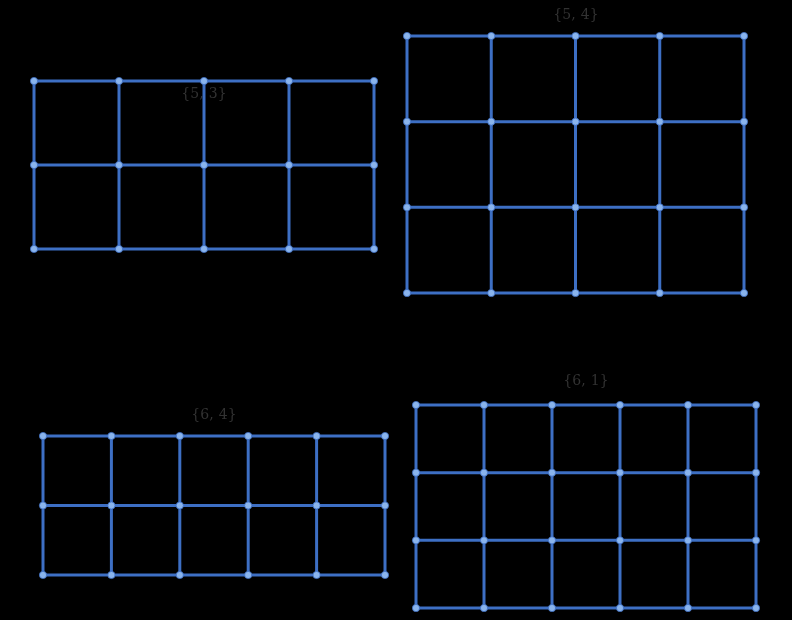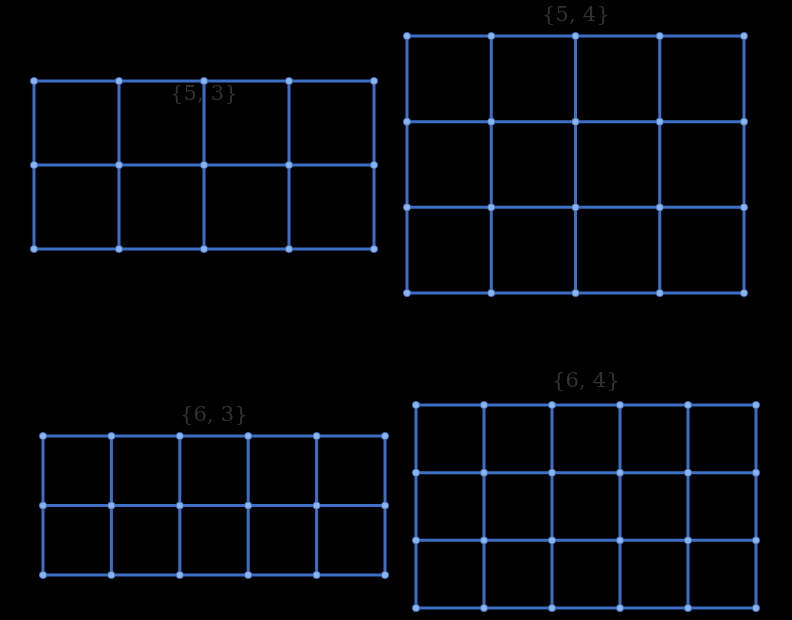--- a/index.html
+++ b/index.html
@@ -25,21 +25,21 @@
   }
   .panel {
     position: absolute;
   }
   .panel-title {
     position: absolute;
     transform: translateX(-50%);
     white-space: nowrap;
     color: #323232;
     font-family: "DejaVu Serif", "Liberation Serif", serif;
-    font-size: 21px;
+    font-size: 14px;
     line-height: 22px;
     letter-spacing: 0.2px;
     text-align: center;
     user-select: none;
   }
   .graph-svg {
     position: absolute;
     left: 0;
     top: 0;
     overflow: visible;
@@ -154,21 +154,21 @@
         <circle class="node" cx="744" cy="207.34" r="3.6"></circle>
         <circle class="node" cx="407" cy="293.01" r="3.6"></circle>
         <circle class="node" cx="491.25" cy="293.01" r="3.6"></circle>
         <circle class="node" cx="575.5" cy="293.01" r="3.6"></circle>
         <circle class="node" cx="659.75" cy="293.01" r="3.6"></circle>
         <circle class="node" cx="744" cy="293.01" r="3.6"></circle>
       </svg>
   </div>
 
   <div class="panel">
-    <div class="panel-title" style="left:214px; top:403px;">{6, 3}</div>
+    <div class="panel-title" style="left:214px; top:403px;">{6, 4}</div>
     <svg class="graph-svg" width="792" height="620">
         <line class="edge" x1="43" y1="436" x2="111.4" y2="436"></line>
         <line class="edge" x1="111.4" y1="436" x2="179.8" y2="436"></line>
         <line class="edge" x1="179.8" y1="436" x2="248.20000000000002" y2="436"></line>
         <line class="edge" x1="248.20000000000002" y1="436" x2="316.6" y2="436"></line>
         <line class="edge" x1="316.6" y1="436" x2="385" y2="436"></line>
         <line class="edge" x1="43" y1="505.5" x2="111.4" y2="505.5"></line>
         <line class="edge" x1="111.4" y1="505.5" x2="179.8" y2="505.5"></line>
         <line class="edge" x1="179.8" y1="505.5" x2="248.20000000000002" y2="505.5"></line>
         <line class="edge" x1="248.20000000000002" y1="505.5" x2="316.6" y2="505.5"></line>
@@ -205,21 +205,21 @@
         <circle class="node" cx="43" cy="575" r="3.6"></circle>
         <circle class="node" cx="111.4" cy="575" r="3.6"></circle>
         <circle class="node" cx="179.8" cy="575" r="3.6"></circle>
         <circle class="node" cx="248.20000000000002" cy="575" r="3.6"></circle>
         <circle class="node" cx="316.6" cy="575" r="3.6"></circle>
         <circle class="node" cx="385" cy="575" r="3.6"></circle>
       </svg>
   </div>
 
   <div class="panel">
-    <div class="panel-title" style="left:586px; top:369px;">{6, 4}</div>
+    <div class="panel-title" style="left:586px; top:369px;">{6, 1}</div>
     <svg class="graph-svg" width="792" height="620">
         <line class="edge" x1="416" y1="405" x2="484" y2="405"></line>
         <line class="edge" x1="484" y1="405" x2="552" y2="405"></line>
         <line class="edge" x1="552" y1="405" x2="620" y2="405"></line>
         <line class="edge" x1="620" y1="405" x2="688" y2="405"></line>
         <line class="edge" x1="688" y1="405" x2="756" y2="405"></line>
         <line class="edge" x1="416" y1="472.67" x2="484" y2="472.67"></line>
         <line class="edge" x1="484" y1="472.67" x2="552" y2="472.67"></line>
         <line class="edge" x1="552" y1="472.67" x2="620" y2="472.67"></line>
         <line class="edge" x1="620" y1="472.67" x2="688" y2="472.67"></line>

